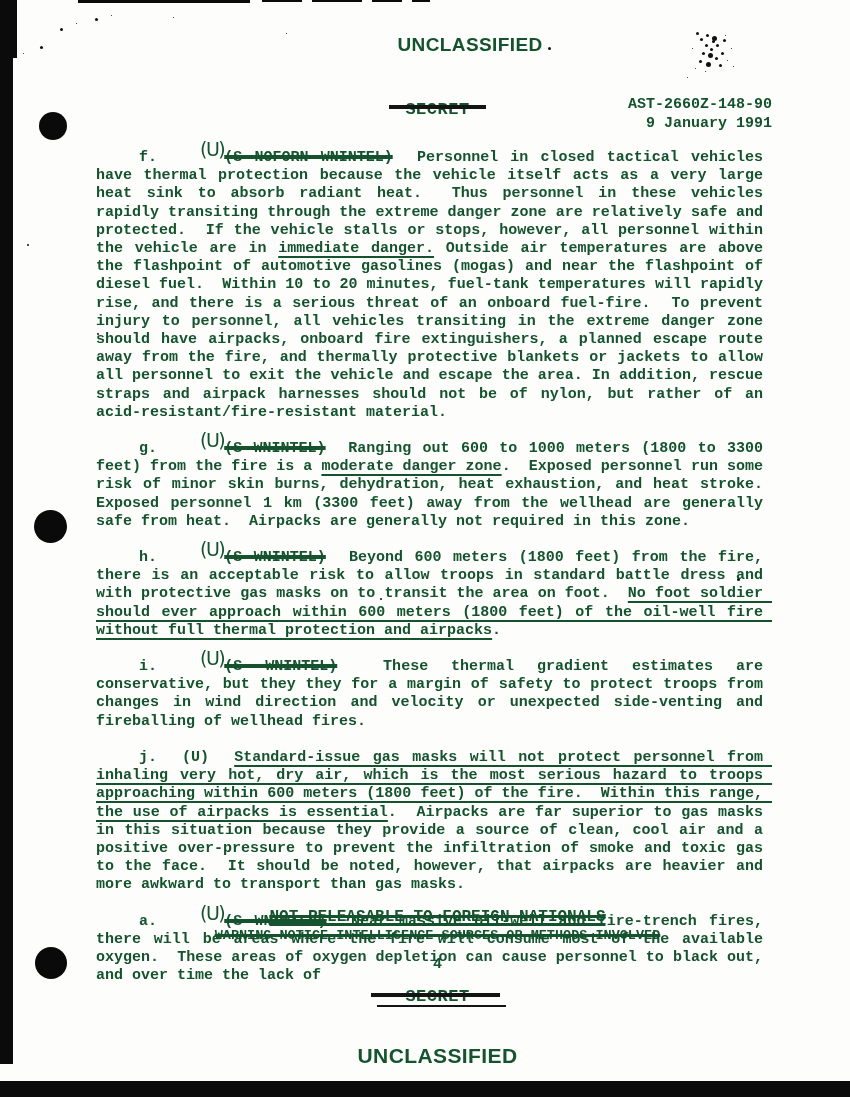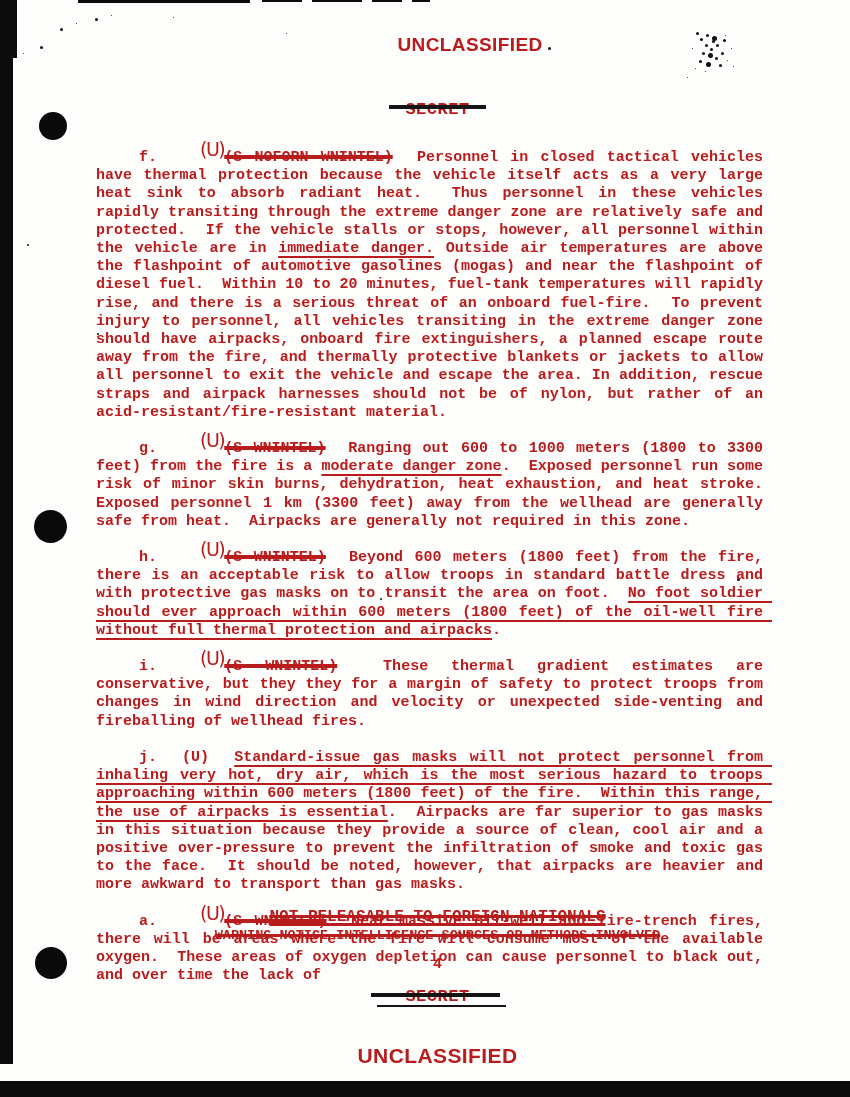--- a/index.html
+++ b/index.html
@@ -1,18 +1,18 @@
 <!DOCTYPE html>
 <html><head>
 <meta charset="utf-8">
 <style>
   html,body{margin:0;padding:0;background:#888;}
   .page{
     position:relative;width:850px;height:1097px;background:#fdfdfc;
-    overflow:hidden;color:#b91c1c;margin:0 auto;
+    overflow:hidden;color:#14532d;margin:0 auto;
     font-family:"Liberation Mono","DejaVu Sans Mono",monospace;
   }
   
   .banner-top{
     position:absolute;top:34px;left:90px;width:760px;text-align:center;
     font-family:"Liberation Sans",sans-serif;font-weight:700;font-size:19px;letter-spacing:.4px;
   }
   .banner-bottom{
     position:absolute;top:1044px;left:105px;width:665px;text-align:center;
     font-family:"Liberation Sans",sans-serif;font-weight:700;font-size:21px;letter-spacing:.4px;
@@ -93,20 +93,24 @@
   <div class="speck" style="left:97px;top:333px;width:2px;height:2px;"></div>
   <div class="speck" style="left:737px;top:578px;"></div>
   <div class="speck" style="left:380px;top:598px;width:2px;height:2px;"></div>
 
   <div class="banner-top">UNCLASSIFIED</div>
 
   <div class="header-class">
     <span class="secret-struck">SECRET</span>
   </div>
 
+  <div class="header-id">
+    <div>AST-2660Z-148-90</div>
+    <div>9 January 1991</div>
+  </div>
 
   <div id="doc-body">
       <div class="para"><span>f.</span><span class="hw">(U)</span><span class="struck">(S NOFORN WNINTEL)</span><span>  Personnel in closed tactical vehicles have thermal protection because the vehicle itself acts as a very large heat sink to absorb radiant heat.  Thus personnel in these vehicles rapidly transiting through the extreme danger zone are relatively safe and protected.  If the vehicle stalls or stops, however, all personnel within the vehicle are in </span><span class="u">immediate danger.</span><span> Outside air temperatures are above the flashpoint of automotive gasolines (mogas) and near the flashpoint of diesel fuel.  Within 10 to 20 minutes, fuel-tank temperatures will rapidly rise, and there is a serious threat of an onboard fuel-fire.  To prevent injury to personnel, all vehicles transiting in the extreme danger zone should have airpacks, onboard fire extinguishers, a planned escape route away from the fire, and thermally protective blankets or jackets to allow all personnel to exit the vehicle and escape the area. In addition, rescue straps and airpack harnesses should not be of nylon, but rather of an acid-resistant/fire-resistant material.</span></div>
       <div class="para"><span>g.</span><span class="hw">(U)</span><span class="struck">(S WNINTEL)</span><span>  Ranging out 600 to 1000 meters (1800 to 3300 feet) from the fire is a </span><span class="u">moderate danger zone</span><span>.  Exposed personnel run some risk of minor skin burns, dehydration, heat exhaustion, and heat stroke.  Exposed personnel 1 km (3300 feet) away from the wellhead are generally safe from heat.  Airpacks are generally not required in this zone.</span></div>
       <div class="para"><span>h.</span><span class="hw">(U)</span><span class="struck">(S WNINTEL)</span><span>  Beyond 600 meters (1800 feet) from the fire, there is an acceptable risk to allow troops in standard battle dress and with protective gas masks on to transit the area on foot.  </span><span class="u">No foot soldier should ever approach within 600 meters (1800 feet) of the oil-well fire without full thermal protection and airpacks</span><span>.</span></div>
       <div class="para"><span>i.</span><span class="hw">(U)</span><span class="struck">(S WNINTEL)</span><span>  These thermal gradient estimates are conservative, but they they for a margin of safety to protect troops from changes in wind direction and velocity or unexpected side-venting and fireballing of wellhead fires.</span></div>
       <div class="para"><span>j.  (U)  </span><span class="u">Standard-issue gas masks will not protect personnel from inhaling very hot, dry air, which is the most serious hazard to troops approaching within 600 meters (1800 feet) of the fire.  Within this range, the use of airpacks is essential</span><span>.  Airpacks are far superior to gas masks in this situation because they provide a source of clean, cool air and a positive over-pressure to prevent the infiltration of smoke and toxic gas to the face.  It should be noted, however, that airpacks are heavier and more awkward to transport than gas masks.</span></div>
       <div class="para"><span>a.</span><span class="hw">(U)</span><span class="struck">(S WNINTEL)</span><span>  Near massive oil-well and fire-trench fires, there will be areas where the fire will consume most of the available oxygen.  These areas of oxygen depletion can cause personnel to black out, and over time the lack of</span></div>
     </div>
 

